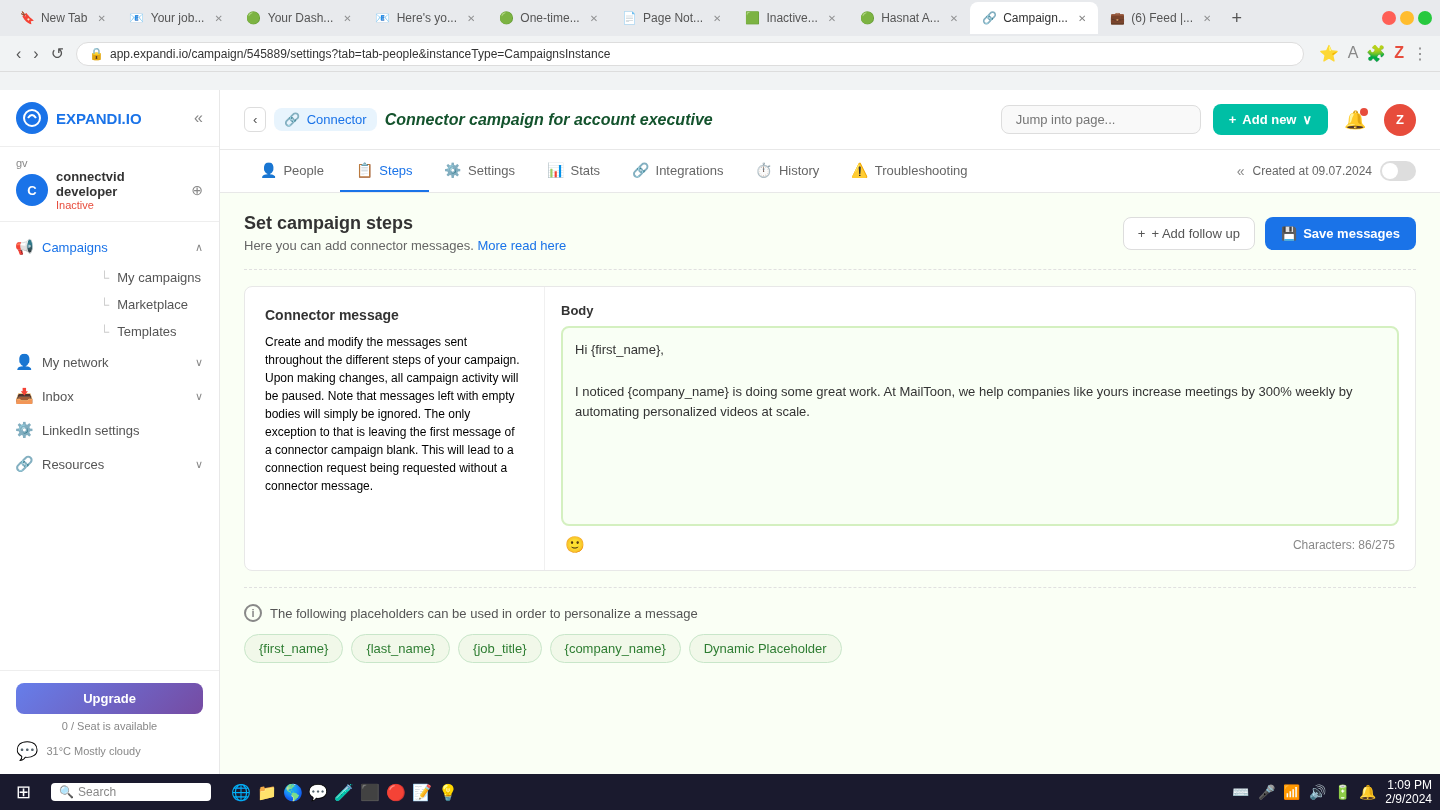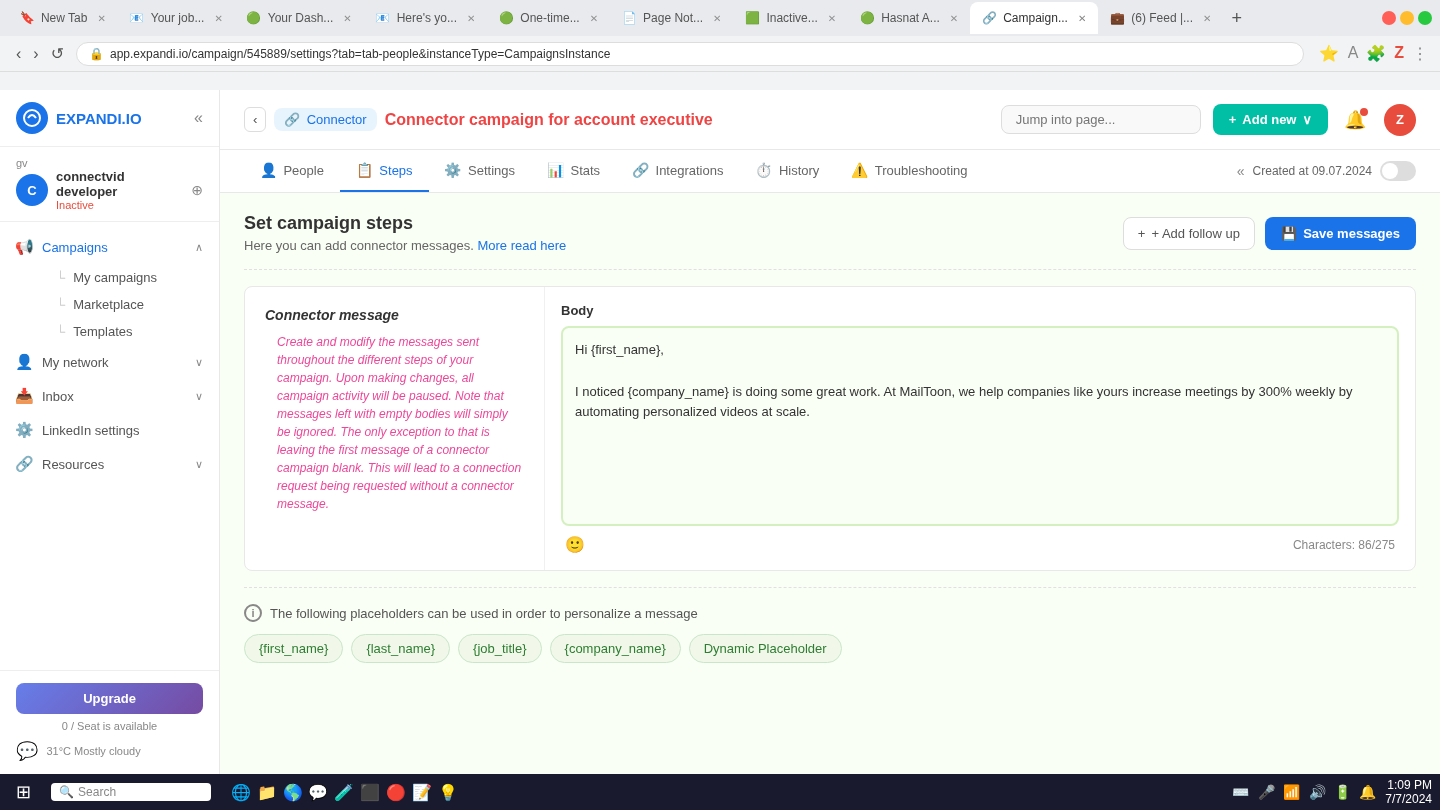--- a/index.html
+++ b/index.html
@@ -40,37 +40,37 @@
     .user-info { flex: 1; }
     .user-name { font-size: 13px; font-weight: 600; color: #333; }
     .user-status { font-size: 11px; color: #e74c3c; }
 
     .sidebar-nav { flex: 1; overflow-y: auto; padding: 8px 0; }
     .nav-item { display: flex; align-items: center; gap: 8px; padding: 8px 16px; cursor: pointer; color: #555; font-size: 13px; border-radius: 0; }
     .nav-item.active { color: #1a73e8; }
     .nav-item-icon { width: 18px; height: 18px; display: flex; align-items: center; justify-content: center; font-size: 15px; }
     .nav-item-label { flex: 1; }
     .nav-item-arrow { font-size: 11px; color: #888; }
-    .nav-sub { padding-left: 40px; }
+    .nav-sub { padding-left: 40px; margin-left: 44px; }
     .nav-sub-item { display: flex; align-items: center; padding: 6px 16px 6px 16px; cursor: pointer; color: #555; font-size: 13px; }
     .nav-sub-item::before { content: '└'; margin-right: 8px; color: #ccc; }
 
     .sidebar-footer { padding: 12px 16px; border-top: 1px solid #eee; }
     .upgrade-btn { width: 100%; background: linear-gradient(135deg, #667eea, #764ba2); color: white; border: none; border-radius: 8px; padding: 8px; font-size: 13px; font-weight: 600; cursor: pointer; }
     .seat-info { font-size: 11px; color: #888; margin-top: 6px; text-align: center; }
 
     
     .main { flex: 1; display: flex; flex-direction: column; background: #fafff5; overflow: hidden; }
 
     
     .top-bar { background: #fff; border-bottom: 1px solid #e8e8e8; padding: 0 24px; display: flex; align-items: center; gap: 12px; height: 60px; }
     .breadcrumb { display: flex; align-items: center; gap: 8px; }
     .breadcrumb-back { background: none; border: 1px solid #ddd; border-radius: 6px; padding: 4px 8px; cursor: pointer; color: #555; }
     .breadcrumb-tag { display: flex; align-items: center; gap: 6px; background: #e8f4fd; border-radius: 8px; padding: 4px 10px; color: #1a73e8; font-size: 13px; font-weight: 500; }
-    .campaign-title { font-size: 16px; font-weight: 600; color: #ef4444; }
+    .campaign-title { font-size: 16px; font-weight: 600; color: #14532d; font-style: italic; }
     .top-bar-right { margin-left: auto; display: flex; align-items: center; gap: 12px; }
     .jump-input { border: 1px solid #ddd; border-radius: 8px; padding: 6px 14px; font-size: 13px; color: #888; width: 200px; background: #f9f9f9; }
     .add-new-btn { background: #00bfa5; color: white; border: none; border-radius: 8px; padding: 8px 16px; font-size: 13px; font-weight: 600; cursor: pointer; display: flex; align-items: center; gap: 6px; }
     .notif-icon { width: 32px; height: 32px; display: flex; align-items: center; justify-content: center; font-size: 18px; color: #555; cursor: pointer; position: relative; }
     .notif-dot { width: 8px; height: 8px; background: #e74c3c; border-radius: 50%; position: absolute; top: 4px; right: 4px; }
     .user-avatar-top { width: 32px; height: 32px; border-radius: 50%; background: #e74c3c; color: white; display: flex; align-items: center; justify-content: center; font-size: 13px; font-weight: bold; cursor: pointer; }
 
     
     .secondary-bar { background: #fff; border-bottom: 1px solid #e8e8e8; padding: 0 24px; display: flex; align-items: center; justify-content: space-between; }
     .tab-nav { display: flex; gap: 0; }
@@ -88,23 +88,23 @@
     .content-header h2 { font-size: 18px; font-weight: 600; color: #333; margin-bottom: 4px; }
     .content-header p { font-size: 13px; color: #666; }
     .content-header a { color: #1a73e8; text-decoration: none; }
     .content-actions { padding: 0 24px 16px; display: flex; justify-content: flex-end; gap: 10px; }
     .add-follow-btn { border: 1px solid #ddd; background: white; border-radius: 8px; padding: 8px 14px; font-size: 13px; cursor: pointer; display: flex; align-items: center; gap: 6px; color: #555; }
     .save-btn { background: #1a73e8; color: white; border: none; border-radius: 8px; padding: 8px 16px; font-size: 13px; font-weight: 600; cursor: pointer; display: flex; align-items: center; gap: 6px; }
 
     
     .message-section { margin: 0 24px 16px; background: #fff; border: 1px solid #e8e8e8; border-radius: 8px; padding: 0; overflow: hidden; }
     .message-inner { display: flex; gap: 0; }
-    .message-left { width: 300px; padding: 20px; border-right: 1px solid #f0f0f0; flex-shrink: 0; font-style: italic; }
+    .message-left { width: 300px; padding: 20px; border-right: 1px solid #f0f0f0; flex-shrink: 0; }
     .message-left h3 { font-size: 14px; font-weight: 600; color: #333; margin-bottom: 10px; }
-    .message-left p { font-size: 12px; color: #ec4899; line-height: 1.5; margin-left: 12px; }
+    .message-left p { font-size: 12px; color: #000000; line-height: 1.5; }
     .message-right { flex: 1; padding: 16px; }
     .body-label { font-size: 13px; font-weight: 600; color: #333; margin-bottom: 8px; }
     .message-textarea { width: 100%; height: 200px; border: 2px solid #d4f0c0; border-radius: 8px; padding: 12px; font-size: 13px; color: #333; resize: none; background: #f9fff5; line-height: 1.6; font-family: inherit; outline: none; }
     .textarea-footer { display: flex; justify-content: space-between; align-items: center; margin-top: 6px; padding: 0 4px; }
     .emoji-icon { font-size: 16px; color: #888; cursor: pointer; }
     .char-count { font-size: 12px; color: #888; }
 
     
     .placeholders-section { padding: 0 24px 20px; }
     .placeholder-info { display: flex; align-items: center; gap: 8px; margin-bottom: 12px; font-size: 13px; color: #555; }
@@ -420,16 +420,16 @@
   </div>
   <div style="margin-left:auto;display:flex;align-items:center;gap:8px;">
     <span style="font-size:14px;color:white;">⌨️</span>
     <span style="font-size:14px;color:white;">🎤</span>
     <span style="font-size:14px;color:white;">📶</span>
     <span style="font-size:14px;color:white;">🔊</span>
     <span style="font-size:14px;color:white;">🔋</span>
     <span style="font-size:14px;color:white;">🔔</span>
     <div class="taskbar-time">
       <div>1:09 PM</div>
-      <div>7/7/2024</div>
+      <div>2/9/2024</div>
     </div>
   </div>
 </div>
 
 </body></html>

